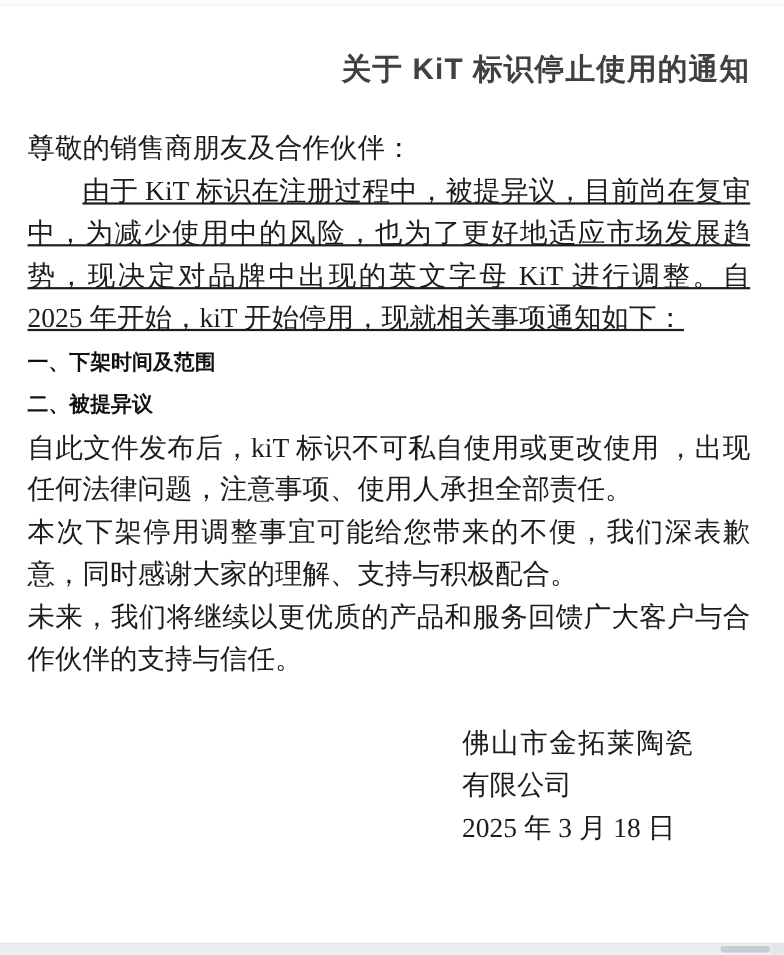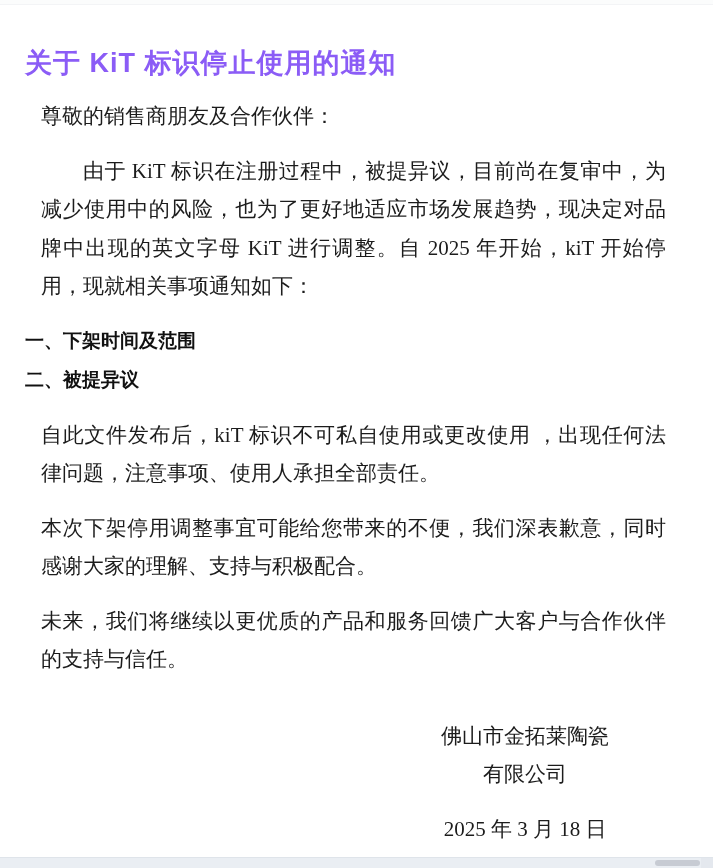--- a/index.html
+++ b/index.html
@@ -21,52 +21,52 @@
   }
   .doc {
     padding: 30px 31px 0 25px;
     color: #1c1c1c;
   }
   .title {
     font-family: "Liberation Sans", sans-serif;
     font-weight: bold;
     font-size: 27px;
     line-height: 36px;
-    color: #8b5cf6;
-    text-align: left;
-    margin: 10px 0 16px 0;
+    color: #404040;
+    text-align: right;
+    margin: 10px 0 36px 0;
     letter-spacing: 1px;
   }
   .line {
-    font-size: 21px;
+    font-size: 25px;
     line-height: 38.5px;
-    margin: 16px;
+    margin: 0;
     text-align: justify;
     text-justify: inter-ideograph;
   }
   .indent {
     text-indent: 2em;
+    text-decoration: underline;
   }
   .heading {
     font-family: Liberation Serif, serif;
     font-weight: bold;
     font-size: 19px;
     line-height: 38.5px;
     margin: 1px 0 0 0;
     color: #111111;
   }
   .signature {
     margin-top: 38px;
     width: 210px;
     margin-left: auto;
     margin-right: 52px;
     text-align: center;
   }
   .signature .line {
-    text-align: center;
   }
   .scrollbar-h {
     position: absolute;
     left: 0;
     right: 0;
     bottom: 0;
     height: 10px;
     background: #eaeef3;
     border-top: 1px solid #dfe4ea;
   }

